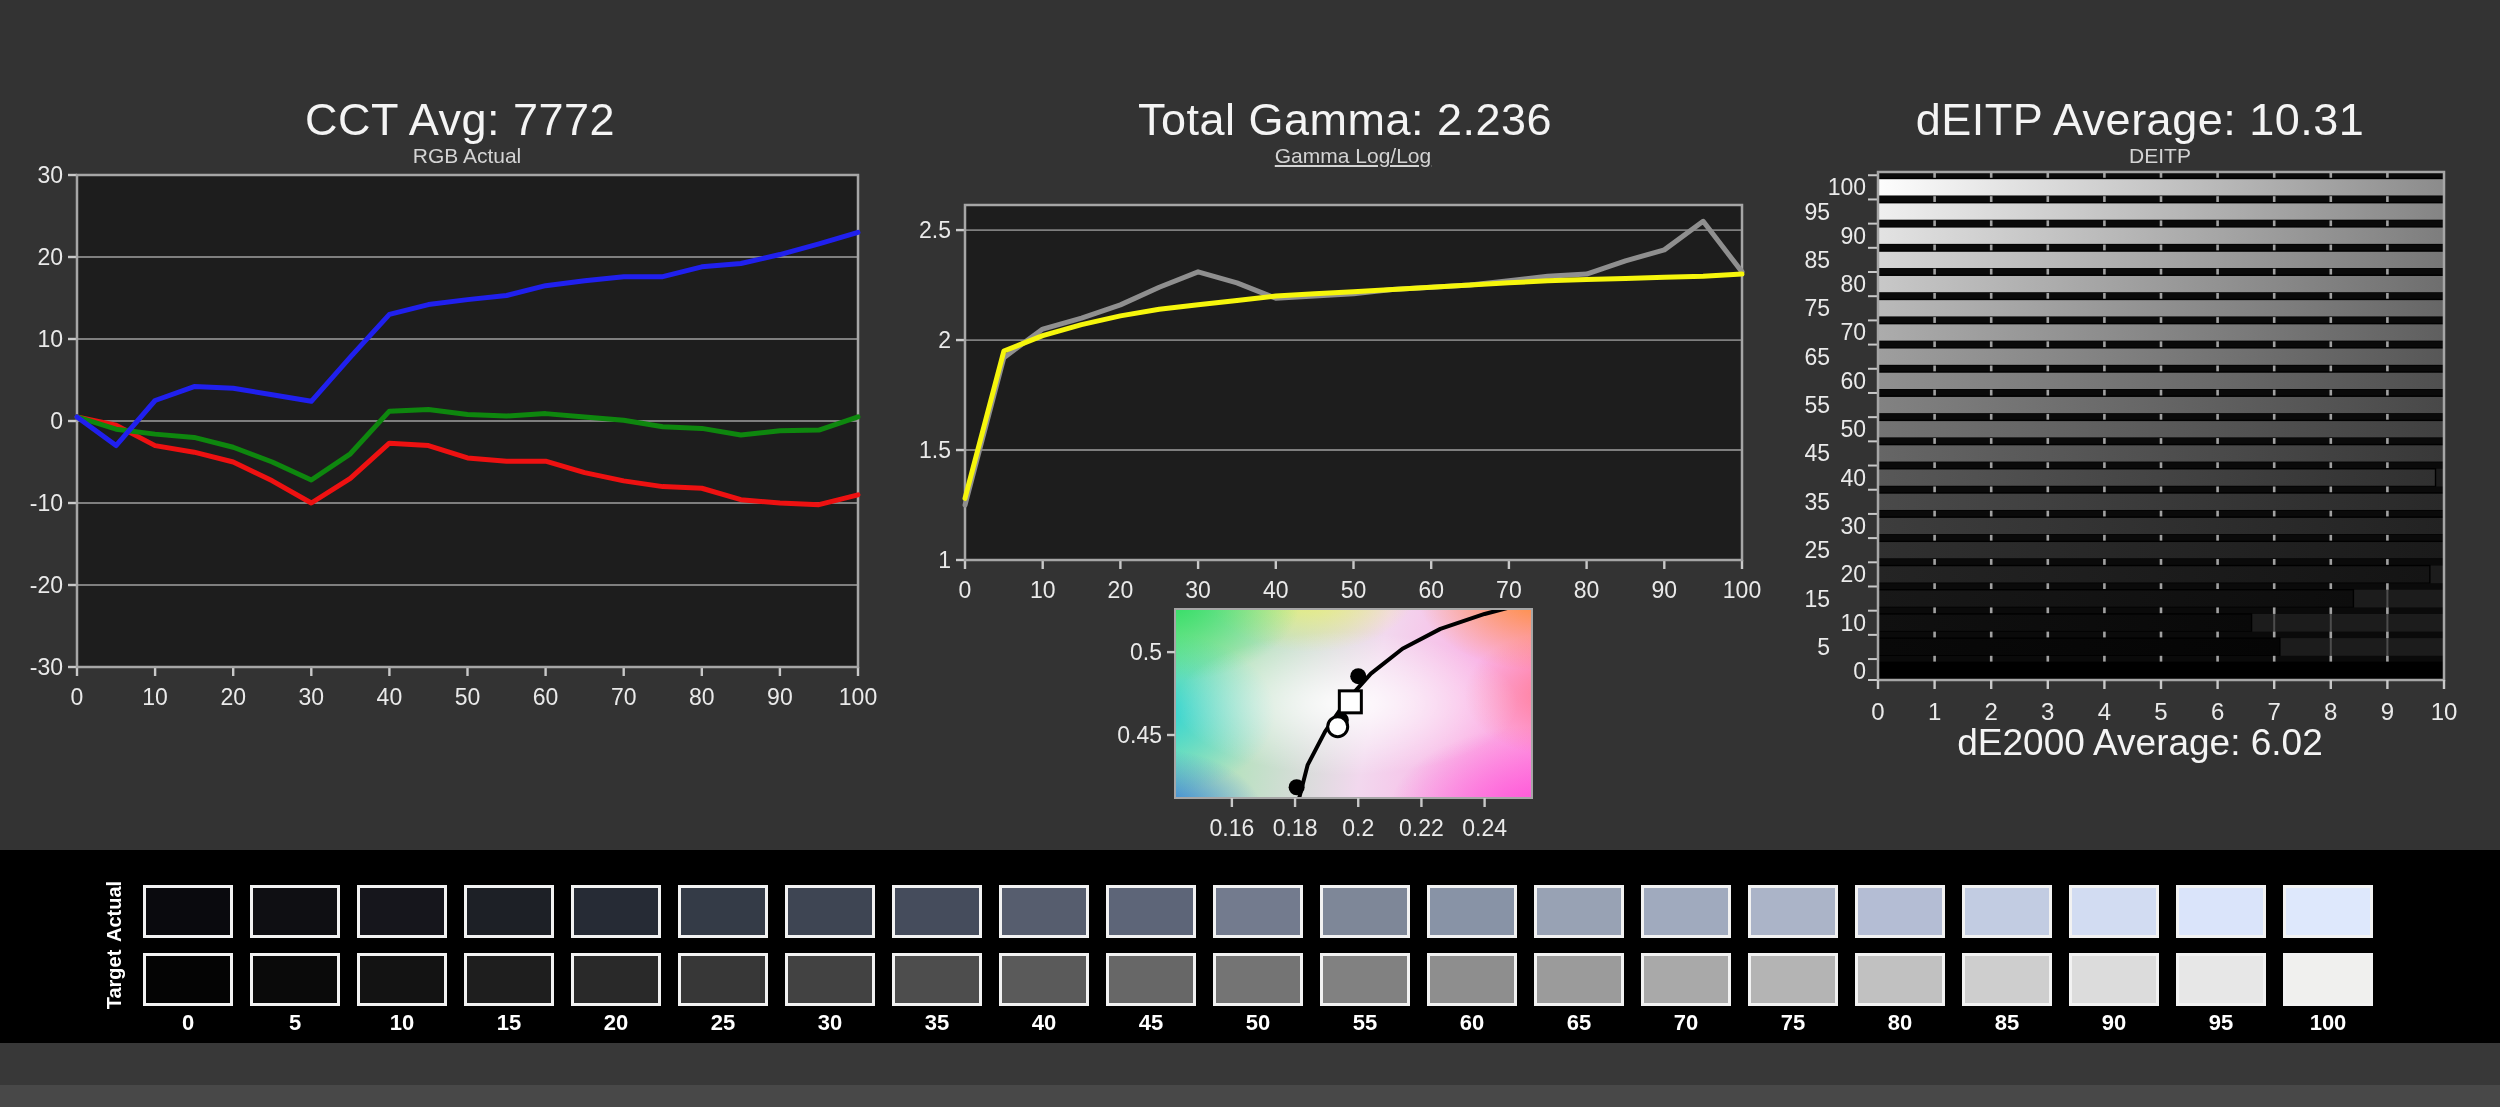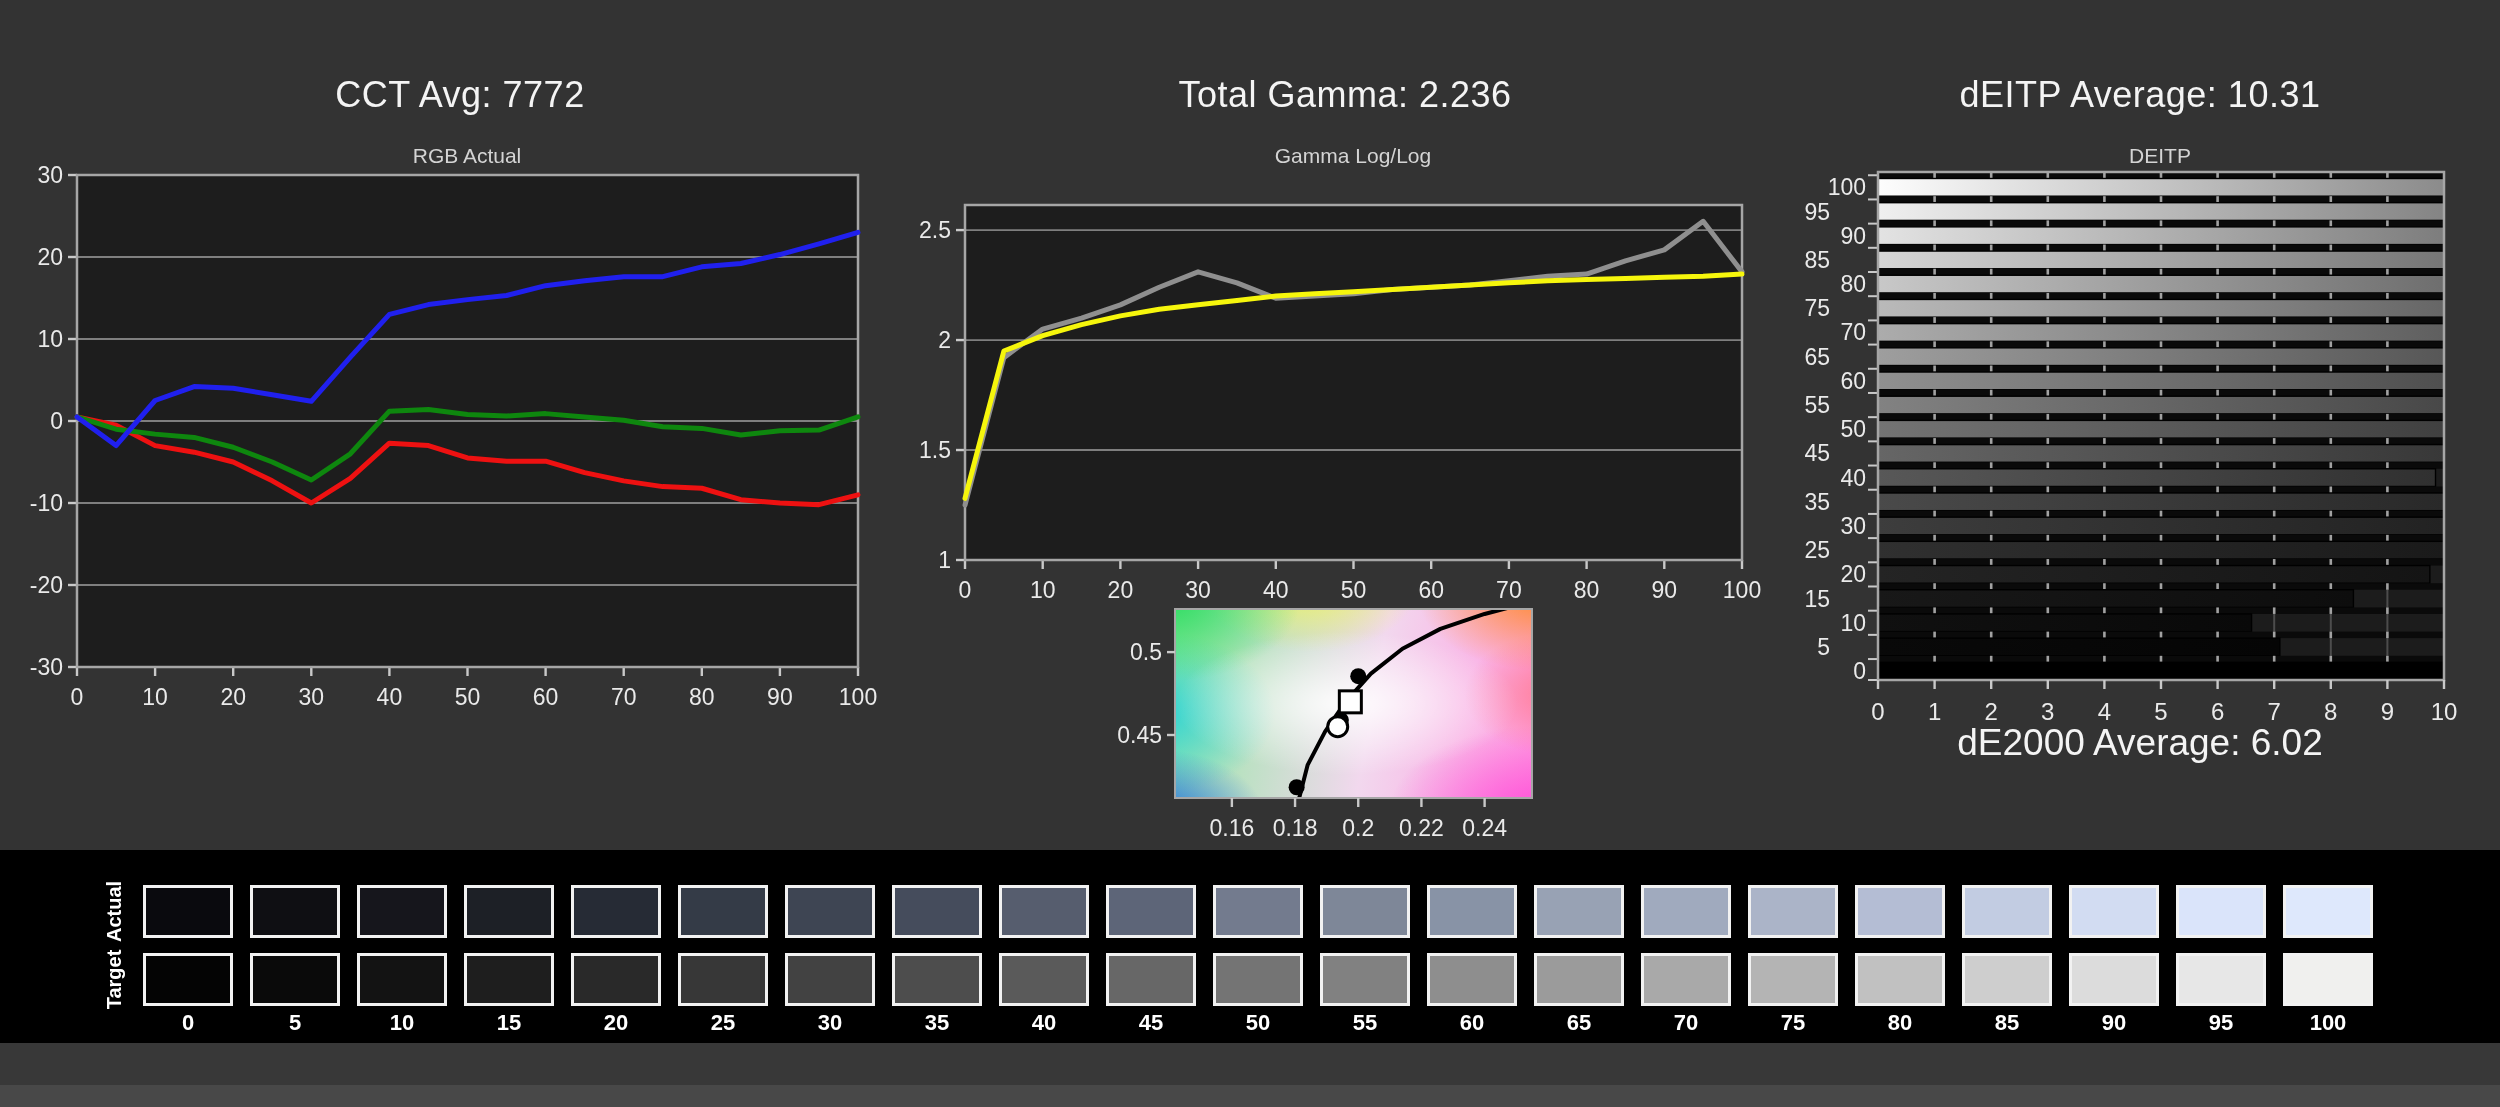--- a/index.html
+++ b/index.html
@@ -3,21 +3,21 @@
 <meta charset="utf-8">
 <style>
   html,body{margin:0;padding:0;background:#222;}
   #stage{
     position:relative;width:2500px;height:1107px;overflow:hidden;
     background:#333333;
     font-family:"Liberation Sans", sans-serif;
   }
   .chart-title{
     position:absolute;text-align:center;color:#f4f4f4;
-    font-size:36px;font-weight:400;letter-spacing:.5px;white-space:nowrap;
+    font-size:45px;font-weight:400;letter-spacing:.5px;white-space:nowrap;margin-top:20px;
   }
   .chart-subtitle{
     position:absolute;text-align:center;color:#d4d4d4;
     font-size:21px;font-weight:400;white-space:nowrap;
   }
   .big-label{
     position:absolute;text-align:center;color:#f4f4f4;
     font-size:37px;font-weight:400;white-space:nowrap;
   }
   svg{position:absolute;}
@@ -55,21 +55,21 @@
 </style>
 </head>
 <body>
 
 <div id="stage">
 
   <div class="chart-title" style="left:60px;   top:74px;  width:800px;">CCT Avg: 7772</div>
   <div class="chart-subtitle" style="left:67px;   top:144px; width:800px;">RGB Actual</div>
 
   <div class="chart-title" style="left:945px;  top:74px;  width:800px;text-align:center;">Total Gamma: 2.236</div>
-  <div class="chart-subtitle" style="left:953px;  top:144px; width:800px;">Gamma Log/Log</div>
+  <div class="chart-subtitle" style="left:953px;  top:144px; width:800px;text-decoration:underline;">Gamma Log/Log</div>
 
   <div class="chart-title" style="left:1740px; top:74px;  width:800px;">dEITP Average: 10.31</div>
   <div class="chart-subtitle" style="left:1760px; top:144px; width:800px;">DEITP</div>
 
   <div class="big-label" style="left:1740px; top:722px; width:800px;">dE2000 Average: 6.02</div>
 
   <svg id="svg-rgb" style="left:0;top:60px;" width="900" height="660" viewBox="0 0 900 660">
       <rect x="77" y="115" width="781" height="492" fill="#1d1d1d"></rect>
       <line x1="77" y1="115" x2="858" y2="115" stroke="#7f7f7f" stroke-width="1.8"></line>
       <line x1="68" y1="115" x2="77" y2="115" stroke="#c9c9c9" stroke-width="2.4"></line>

